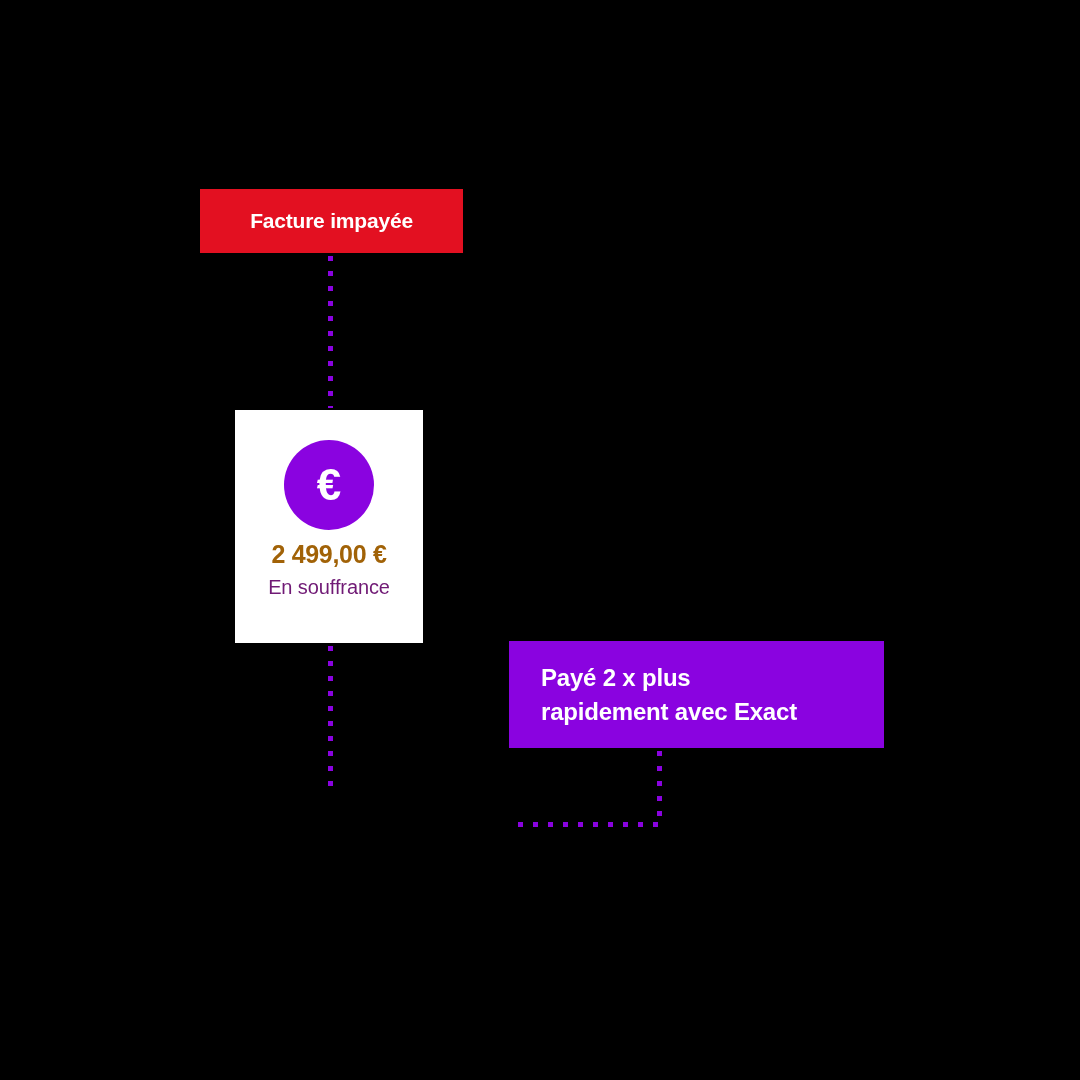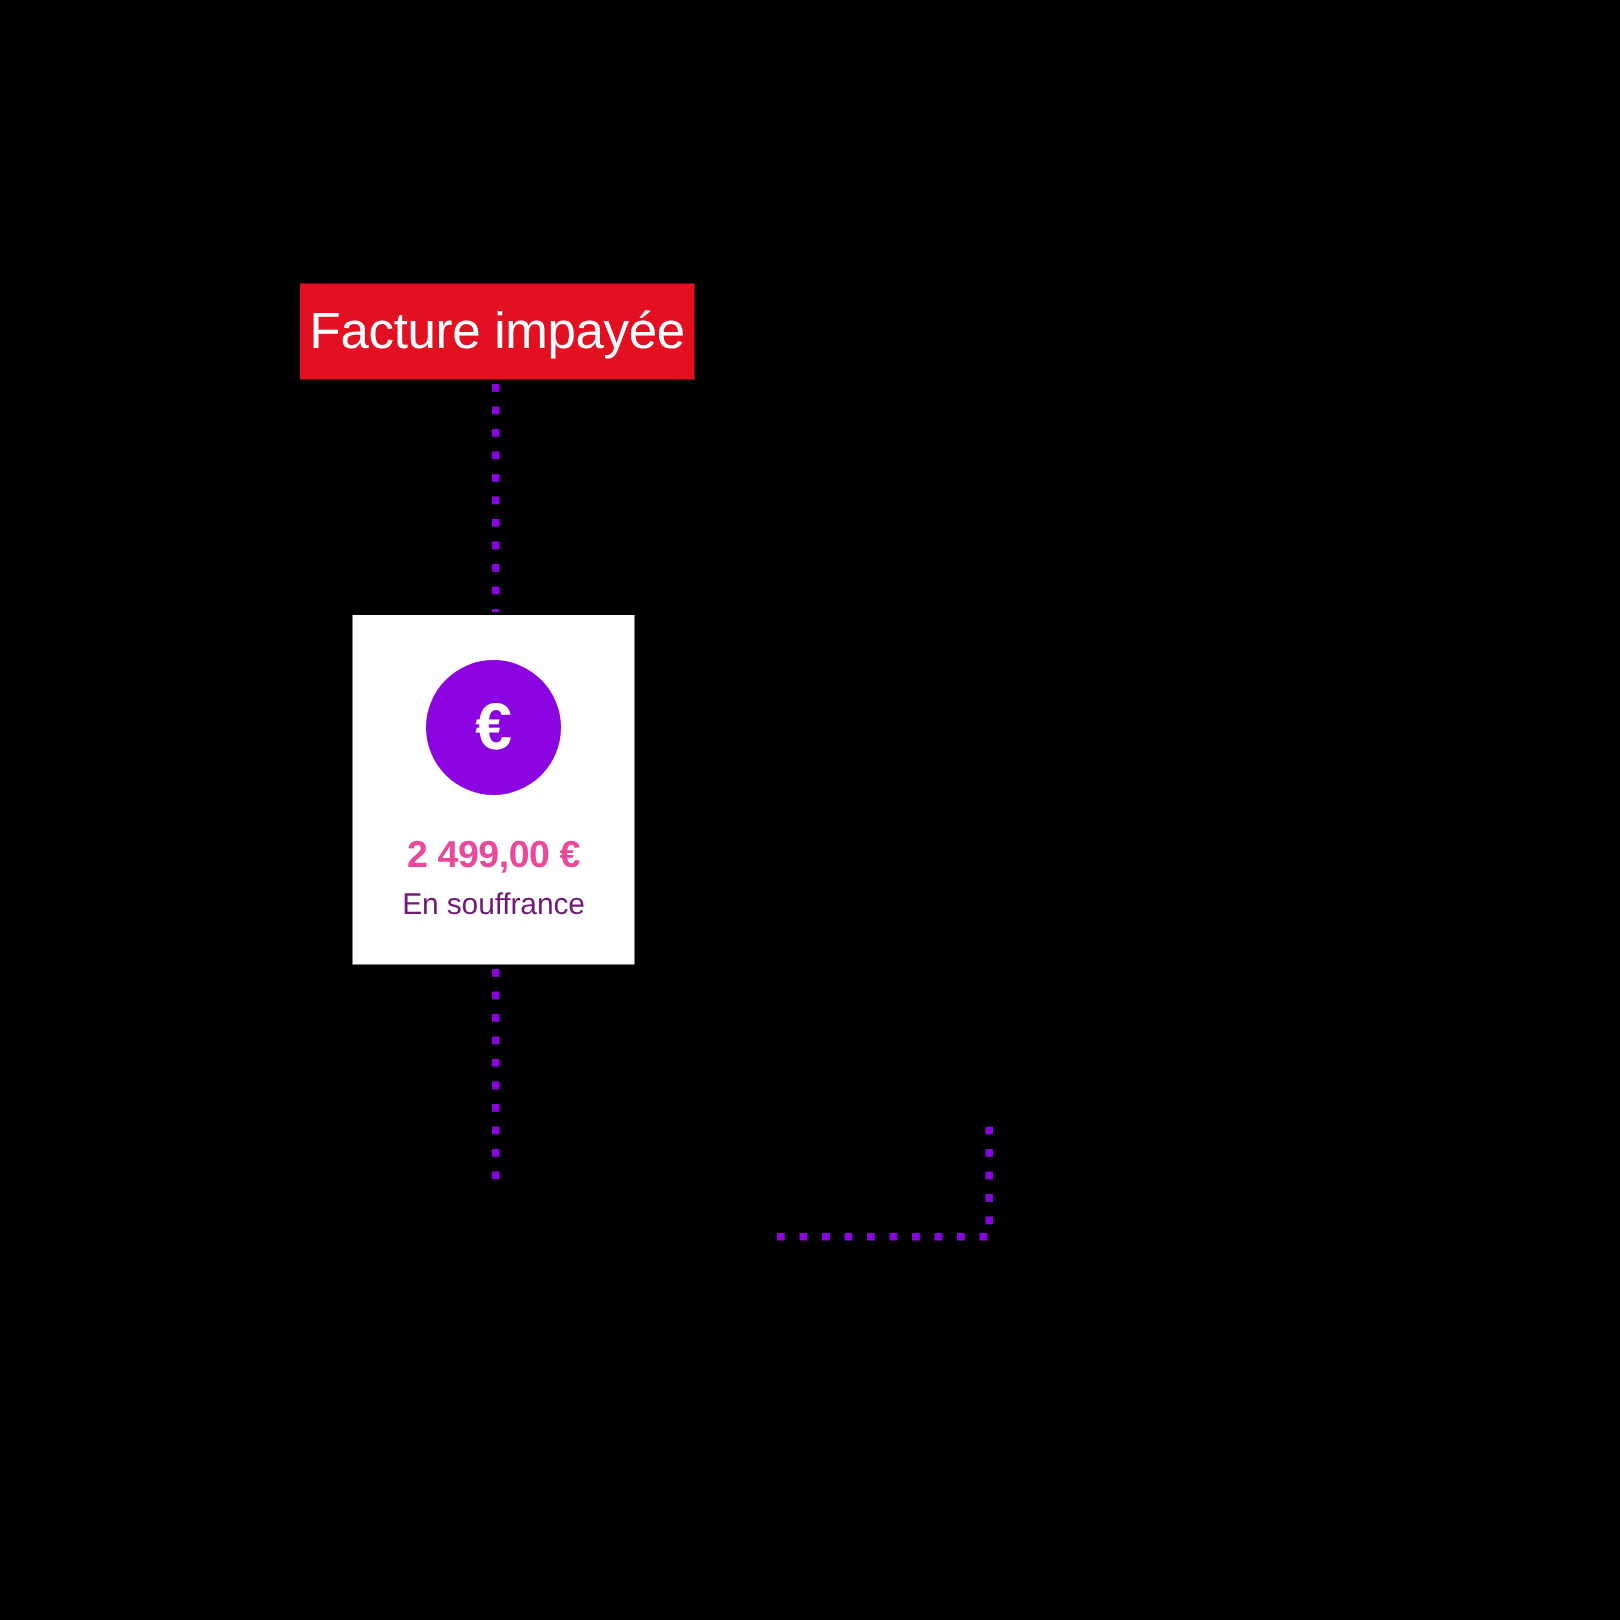--- a/index.html
+++ b/index.html
@@ -28,22 +28,22 @@
   .node-invoice {
     left: 200px;
     top: 189px;
     width: 263px;
     height: 64px;
     background: #E31021;
     justify-content: center;
   }
   .node-invoice .node-label {
     color: #FFFFFF;
-    font-size: 34px;
-    font-weight: 400;
+    font-size: 21px;
+    font-weight: 700;
     letter-spacing: -0.2px;
     white-space: nowrap;
   }
 
   .node-reminder {
     left: 126px;
     top: 794px;
     width: 389px;
     height: 66px;
     background: #E31021;
@@ -97,22 +97,22 @@
     align-items: center;
     justify-content: center;
   }
   .card-badge-glyph {
     color: #FFFFFF;
     font-size: 44px;
     font-weight: 700;
     line-height: 1;
   }
   .card-amount {
-    margin-top: 26px;
-    color: #ec4899;
+    margin-top: 10px;
+    color: #a16207;
     font-size: 25px;
     font-weight: 700;
     letter-spacing: -0.3px;
     white-space: nowrap;
   }
   .card-status {
     margin-top: 7px;
     color: #701a75;
     font-size: 20px;
     font-weight: 400;
@@ -160,15 +160,19 @@
   </div>
 
   <div class="card">
     <div class="card-badge">
       <span class="card-badge-glyph">€</span>
     </div>
     <div class="card-amount">2 499,00 €</div>
     <div class="card-status">En souffrance</div>
   </div>
 
+  <div class="node node-promo">
+    <span class="node-label">Payé 2 x plus
+rapidement avec Exact</span>
+  </div>
 
 
 </div>
 
 </body></html>

